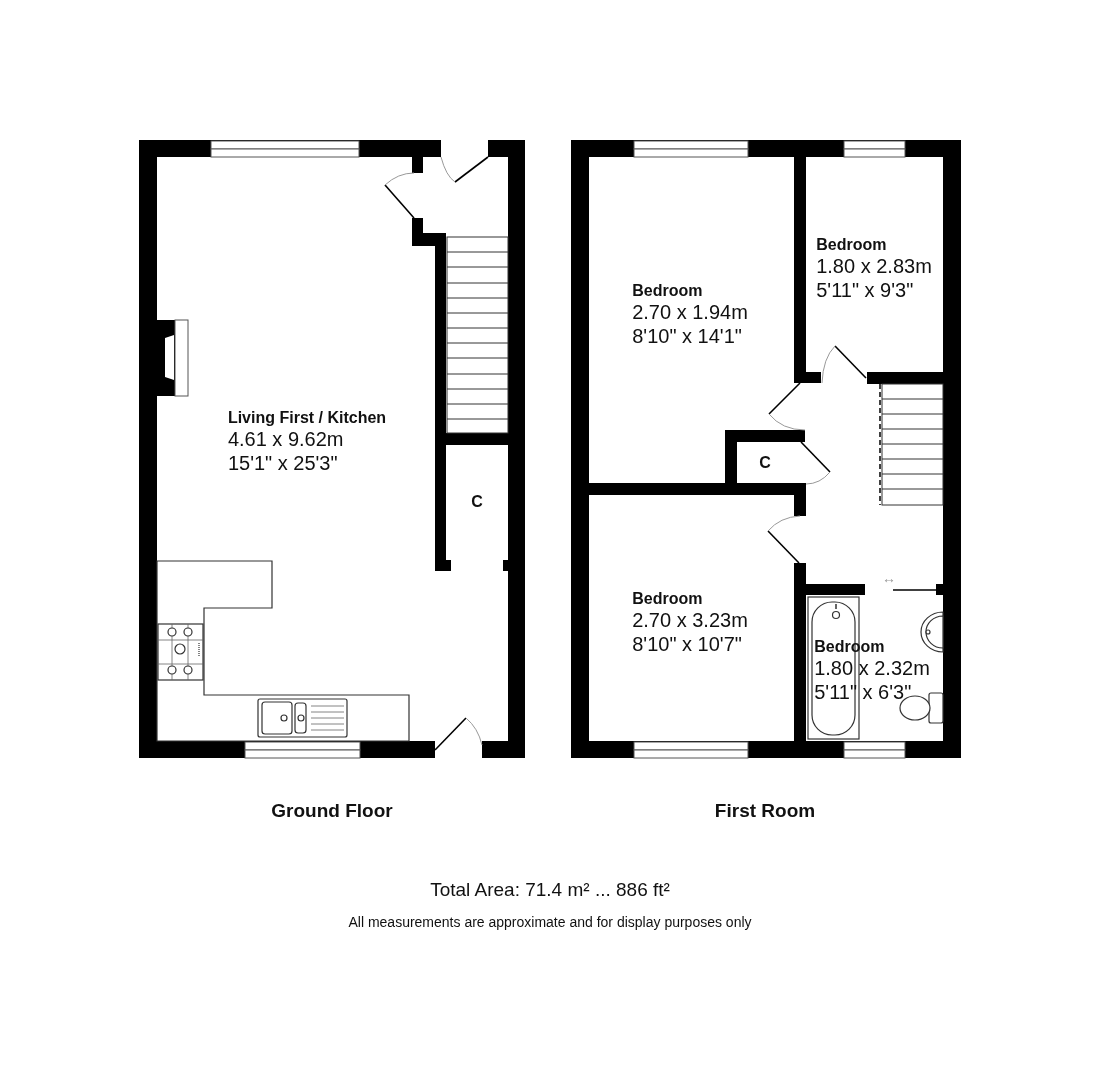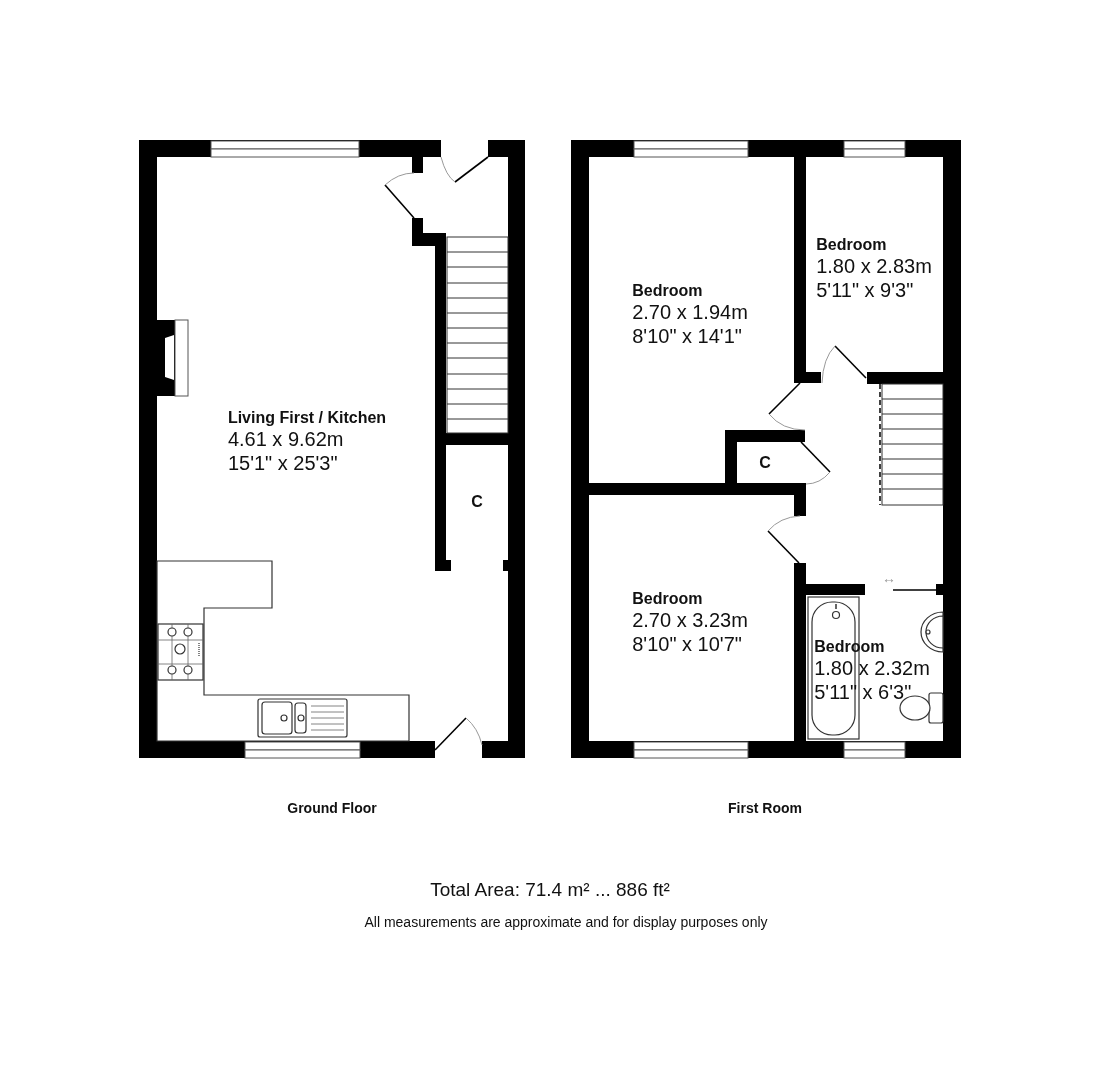--- a/index.html
+++ b/index.html
@@ -7,23 +7,23 @@
   svg { position: absolute; left: 0; top: 0; }
   .wall { fill: #000; }
   .win { fill: #fff; stroke: #555; stroke-width: 1; }
   .thin { fill: #fff; stroke: #333; stroke-width: 1.2; }
   .door { stroke: #000; stroke-width: 1.6; fill: none; }
   .arc { stroke: #999; stroke-width: 1; fill: none; }
   .stair { stroke: #333; stroke-width: 1; fill: #fff; }
   .label { position: absolute; text-align: left; transform: translateX(-50%); white-space: nowrap; line-height: 1.2; }
   .room-name { font-weight: bold; font-size: 16px; }
   .room-dim { font-size: 20px; }
-  .floor-title { position: absolute; font-weight: bold; font-size: 14px; transform: translateX(-50%); white-space: nowrap; text-align: right; }
+  .floor-title { position: absolute; font-weight: bold; font-size: 19px; transform: translateX(-50%); white-space: nowrap; text-align: right; }
   .total { position: absolute; left: 550px; top: 879px; transform: translateX(-50%); font-size: 19px; white-space: nowrap; }
-  .disclaimer { position: absolute; left: 566px; top: 914px; transform: translateX(-50%); font-size: 14px; white-space: nowrap; }
+  .disclaimer { position: absolute; left: 550px; top: 914px; transform: translateX(-50%); font-size: 14px; white-space: nowrap; }
   .closet { position: absolute; font-weight: bold; font-size: 16px; transform: translateX(-50%); }
 </style>
 </head>
 <body>
 
 <svg width="1100" height="1080" viewBox="0 0 1100 1080">
 
   <g>
 
     <rect class="wall" x="139" y="140" width="18" height="618"></rect>

